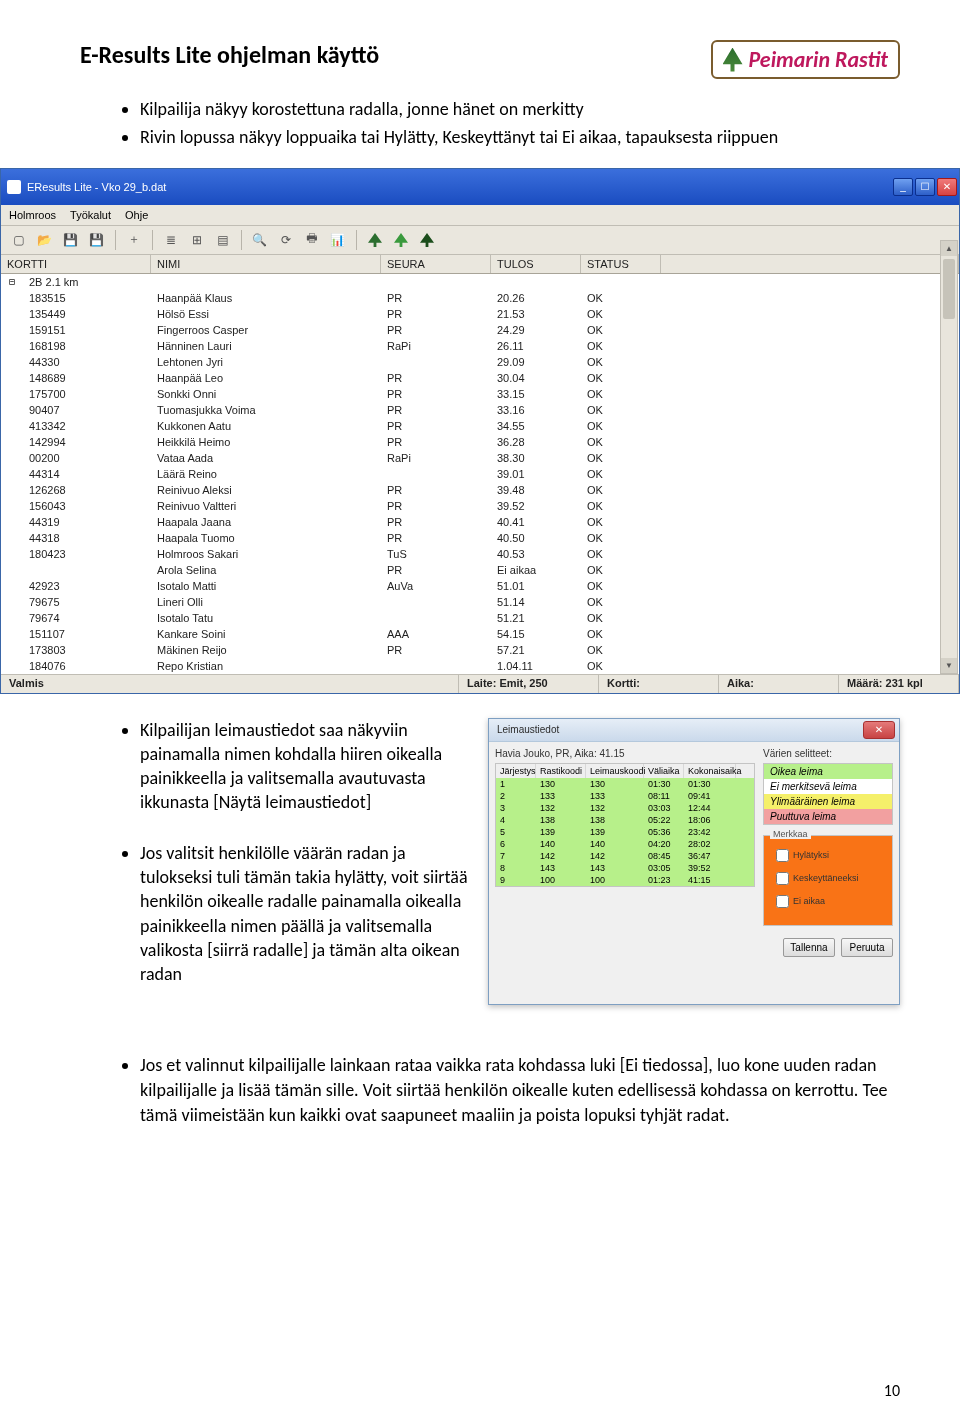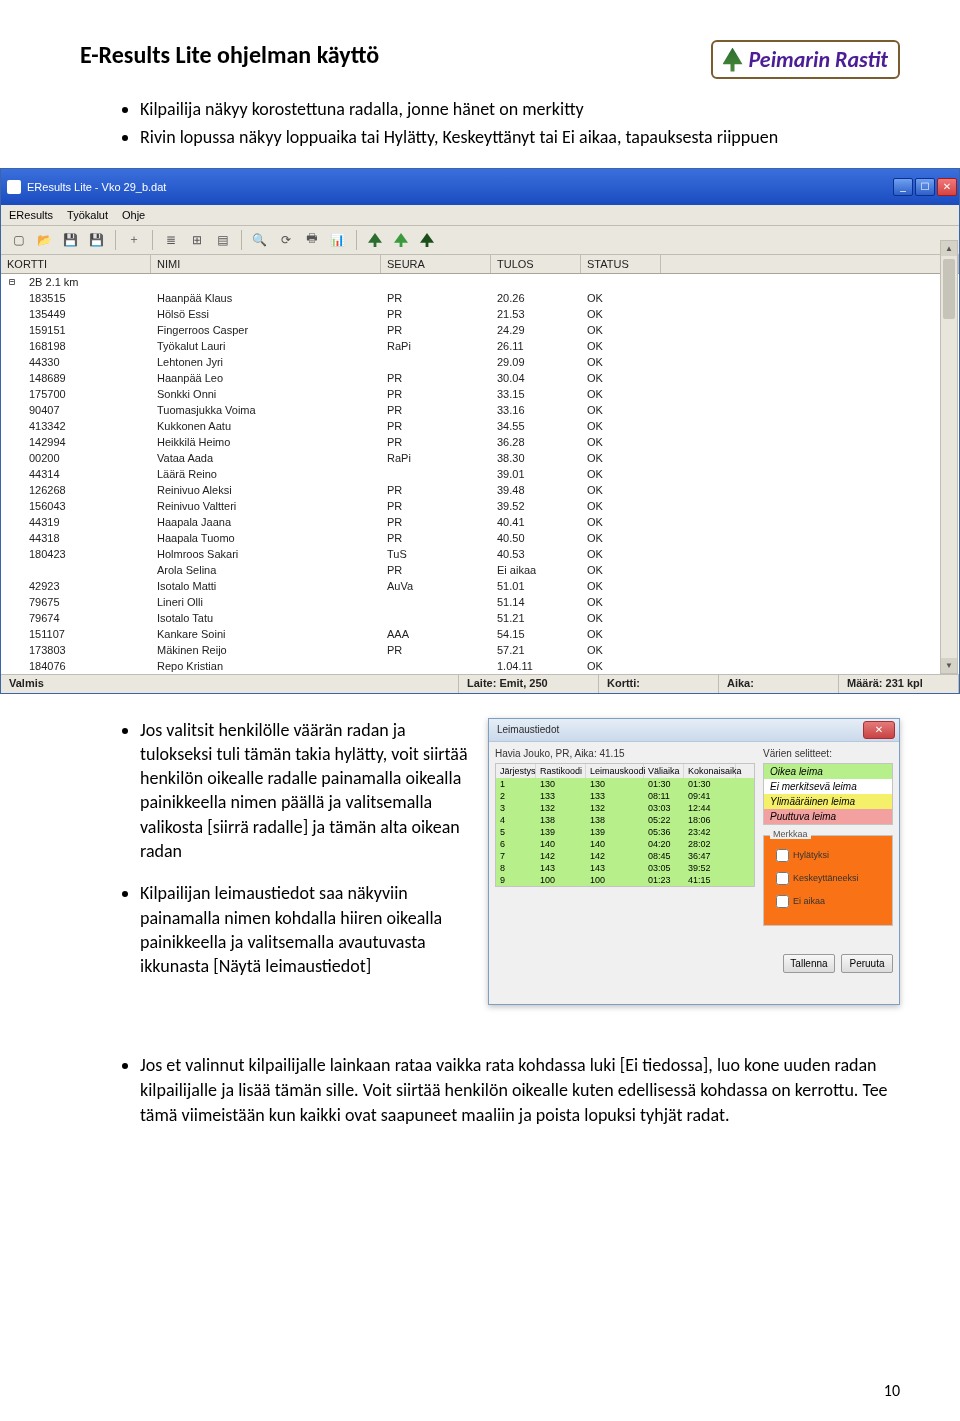--- a/index.html
+++ b/index.html
@@ -30,21 +30,21 @@
     padding: 4px 10px;
     display: flex;
     align-items: center;
     gap: 6px;
     background: #fff;
   }
   .brand-text {
     font-size: 22px;
     font-style: italic;
     font-weight: bold;
-    color: #4c1d95;
+    color: #be185d;
   }
   .brand-tree {
     width: 20px;
     height: 24px;
     background: linear-gradient(180deg,#2c6e2f,#4a8a3a);
     clip-path: polygon(50% 0,100% 70%,60% 70%,60% 100%,40% 100%,40% 70%,0 70%);
   }
   ul.bullets {
     list-style: disc;
     padding-left: 60px;
@@ -281,21 +281,21 @@
     position: absolute;
     top: -7px;
     left: 6px;
     background: #f0f0f0;
     padding: 0 3px;
     font-size: 9px;
     color: #555;
   }
   .chk { font-size: 9px; display: block; margin: 4px 0; color: #333; }
   .chk input { margin-right: 4px; vertical-align: middle; }
-  .dlg-buttons { display: flex; gap: 6px; margin-top: 28px; padding-left: 20px; }
+  .dlg-buttons { display: flex; gap: 6px; margin-top: 12px; padding-left: 20px; }
   .dlg-btn {
     flex: 1;
     padding: 3px 0;
     font-size: 10px;
     border: 1px solid #999;
     background: linear-gradient(180deg,#f7f7f7,#dcdcdc);
     text-align: center;
     border-radius: 2px;
   }
   .body-text {
@@ -338,21 +338,21 @@
           <div class="app-icon"></div>
           <span>EResults Lite - Vko 29_b.dat</span>
         </div>
         <div class="win-buttons">
           <div class="win-btn">_</div>
           <div class="win-btn">☐</div>
           <div class="win-btn close">✕</div>
         </div>
       </div>
       <div class="menubar">
-        <span>EResults</span>
+        <span>Holmroos</span>
         <span>Työkalut</span>
         <span>Ohje</span>
       </div>
       <div class="toolbar">
         <div class="tbtn">▢</div>
         <div class="tbtn">📂</div>
         <div class="tbtn">💾</div>
         <div class="tbtn">💾</div>
         <div class="tsep"></div>
         <div class="tbtn">＋</div>
@@ -423,21 +423,21 @@
             <div>159151</div>
             <div>Fingerroos Casper</div>
             <div>PR</div>
             <div>24.29</div>
             <div class="status-green">OK</div>
             <div></div>
           </div>
           <div class="row">
             <div class="exp"></div>
             <div>168198</div>
-            <div>Työkalut Lauri</div>
+            <div>Hänninen Lauri</div>
             <div>RaPi</div>
             <div>26.11</div>
             <div class="status-green">OK</div>
             <div></div>
           </div>
           <div class="row">
             <div class="exp"></div>
             <div>44330</div>
             <div>Lehtonen Jyri</div>
             <div></div>
@@ -627,25 +627,25 @@
         <div>Laite: Emit, 250</div>
         <div>Kortti:</div>
         <div>Aika:</div>
         <div>Määrä: 231 kpl</div>
       </div>
     </div>
   </div>
 
   <div class="section2">
     <div class="section2-left">
+      <ul class="bullets" style="padding-left:60px; margin-bottom:26px;">
+        <li>Kilpailijan leimaustiedot saa näkyviin painamalla nimen kohdalla hiiren oikealla painikkeella ja valitsemalla avautuvasta ikkunasta [Näytä leimaustiedot]</li>
+      </ul>
       <ul class="bullets" style="padding-left:60px;">
         <li>Jos valitsit henkilölle väärän radan ja tulokseksi tuli tämän takia hylätty, voit siirtää henkilön oikealle radalle painamalla oikealla painikkeella nimen päällä ja valitsemalla valikosta [siirrä radalle] ja tämän alta oikean radan</li>
-      </ul>
-      <ul class="bullets" style="padding-left:60px; margin-bottom:26px;">
-        <li>Kilpailijan leimaustiedot saa näkyviin painamalla nimen kohdalla hiiren oikealla painikkeella ja valitsemalla avautuvasta ikkunasta [Näytä leimaustiedot]</li>
       </ul>
     </div>
     <div class="dialog">
       <div class="dlg-title">
         <span>Leimaustiedot</span>
         <div class="dlg-close">✕</div>
       </div>
       <div class="dlg-body">
         <div class="dlg-left">
           <div class="dlg-subtitle">Havia Jouko, PR, Aika: 41.15</div>

